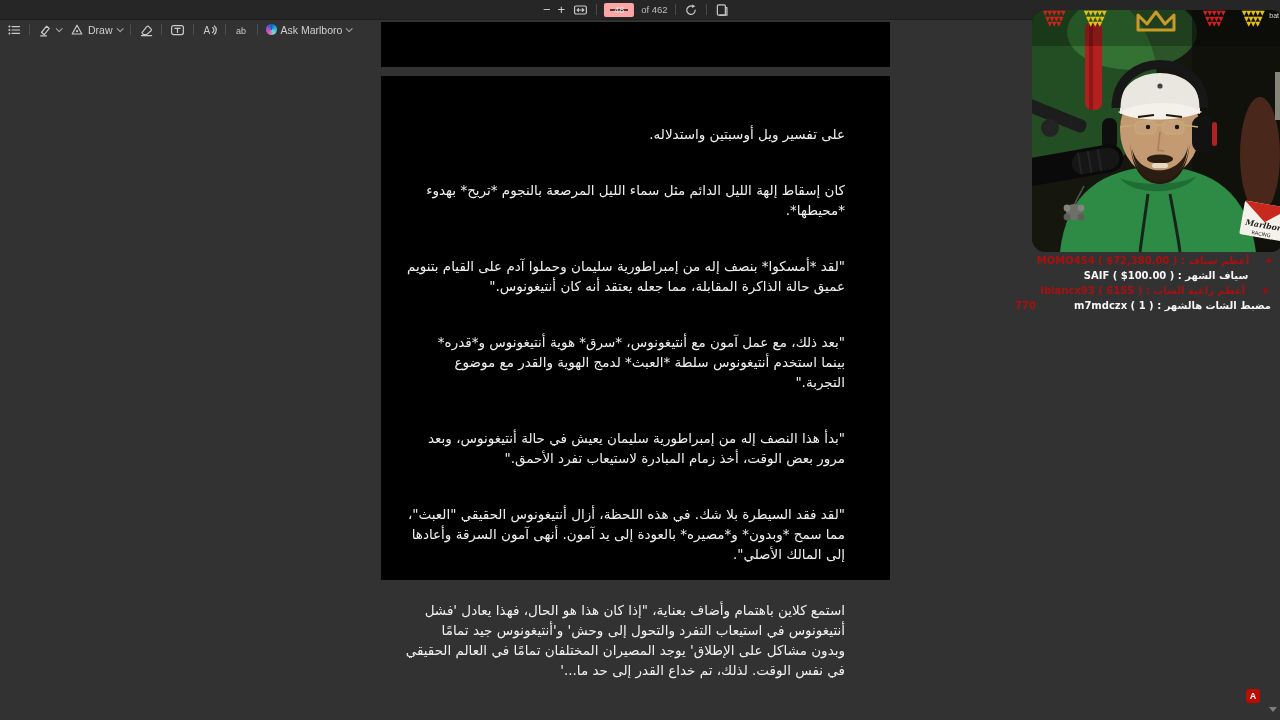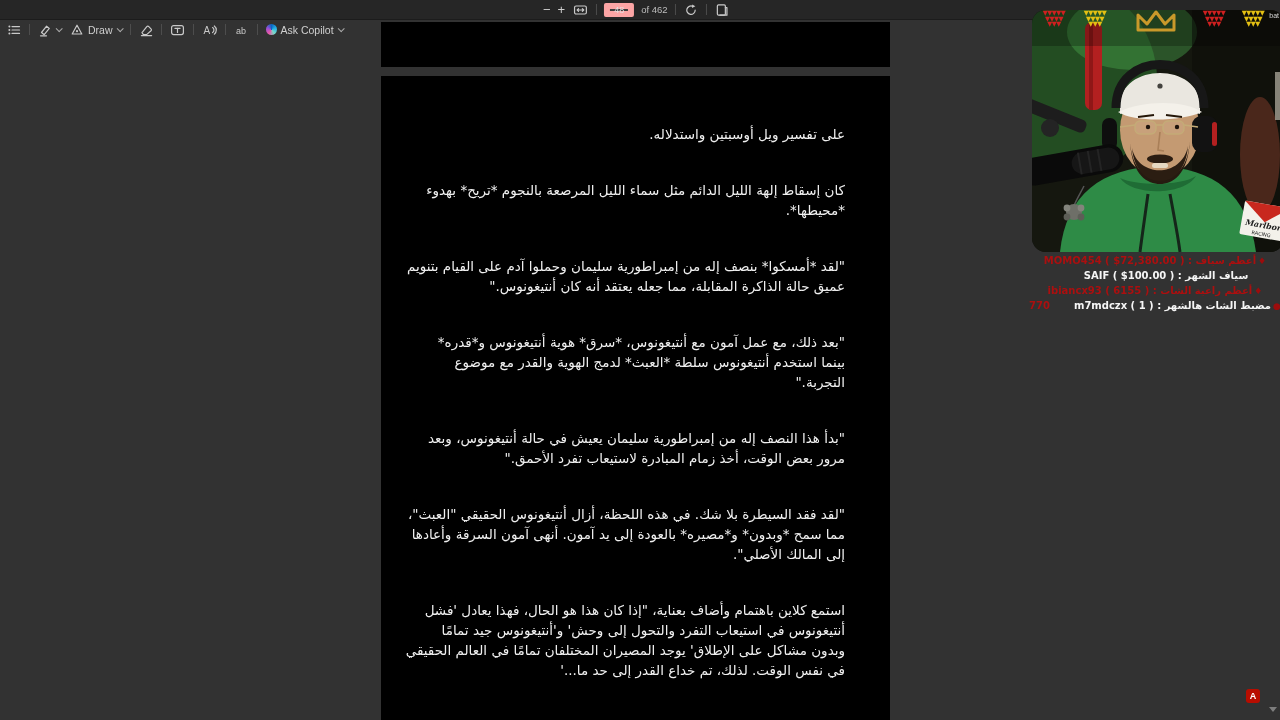--- a/index.html
+++ b/index.html
@@ -27,21 +27,21 @@
               border-radius:2px; color:#e2e2e2; font-size:9px; display:flex;
               align-items:center; justify-content:center; padding:0 4px; }
   .of-label { color:#bdbdbd; font-size:9.5px; }
   .pm { color:#cfcfcf; font-size:13px; line-height:13px; }
   .copilot-dot { width:11px; height:11px; border-radius:50%;
                  background:conic-gradient(#0b66c2,#25b2e8,#7adbc9,#e857a8,#9a4fd6,#0b66c2); }
 
   
   .content { position:absolute; top:20px; left:0; width:1280px; height:700px; background:#323232; }
   .page-prev { position:absolute; left:381px; top:2px; width:509px; height:45px; background:#000; }
-  .page-main { position:absolute; left:381px; top:56px; width:509px; height:644px; background:#000; }
+  .page-main { position:absolute; left:381px; top:56px; width:509px; height:504px; background:#000; }
   .doc-text { padding:48px 45px 0 55px; direction:rtl; text-align:right;
               font-family:"DejaVu Sans", sans-serif; color:#f0f0f0; }
   .para { margin-bottom:36px; }
   .para .line { font-size:13.5px; line-height:20px; white-space:nowrap; }
 
   
   .webcam { position:absolute; left:1032px; top:10px; width:252px; height:242px;
             border-radius:14px; overflow:hidden; background:#141510; z-index:10; }
   .webcam svg { display:block; }
   .banner { position:absolute; top:1px; text-align:center; line-height:5.5px;
@@ -49,21 +49,21 @@
   .banner div { letter-spacing:-0.5px; }
   .banner.red { color:#cf2020; }
   .banner.gold { color:#e4c013; }
   .crown { position:absolute; top:-1px; left:100px; z-index:12; }
   .cam-corner-label { position:absolute; top:2px; right:5px; color:#d8d8d8;
                       font-size:7px; z-index:12; }
 
   
   .alerts { position:absolute; left:1030px; top:253px; width:250px; z-index:9;
             font-family:"DejaVu Sans", sans-serif; }
-  .alert-line { display:flex; align-items:center; justify-content:center; gap:2px;
+  .alert-line { display:flex; align-items:center; justify-content:center; gap:16px;
                 height:15px; direction:ltr; }
   .alert-text { font-size:10px; font-weight:bold; direction:rtl; unicode-bidi:isolate; white-space:nowrap; }
   .alert-line.red .alert-text { color:#ab0f0f; }
   .alert-line.white .alert-text { color:#f5f5f5;padding-left:22px; }
   .alert-icon { color:#9c0c0c; font-size:9px; font-weight:bold; }
   .alert-suffix { color:#ab0f0f; font-size:10px; font-weight:bold; }
 
   
   .acrobat { position:absolute; left:1246px; top:689px; width:14px; height:14px;
              background:#b80d00; border-radius:3px; color:#fff; font-size:9px;
@@ -130,21 +130,21 @@
       </div>
       <div class="tb-sep"></div>
       <div class="tb-btn">
         <svg width="15" height="14" viewBox="0 0 15 14">
           <text class="tb-txt" x="2" y="10.5" font-size="9">ab</text>
         </svg>
       </div>
       <div class="tb-sep"></div>
       <div class="tb-btn">
         <span class="copilot-dot"></span>
-        <span>Ask Copilot</span>
+        <span>Ask Marlboro</span>
         <span class="chev"></span>
       </div>
     </div>
 
     <div class="tb-center">
       <span class="pm">−</span>
       <span class="pm">+</span>
       <div class="tb-btn">
         <svg width="15" height="14" viewBox="0 0 15 14">
           <rect class="icon-stroke" x="1.6" y="3" width="11.8" height="8" rx="1.5"></rect>

